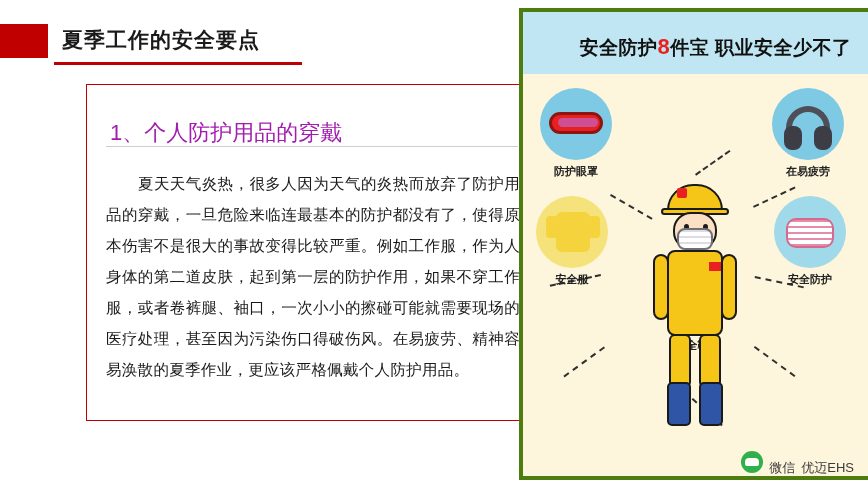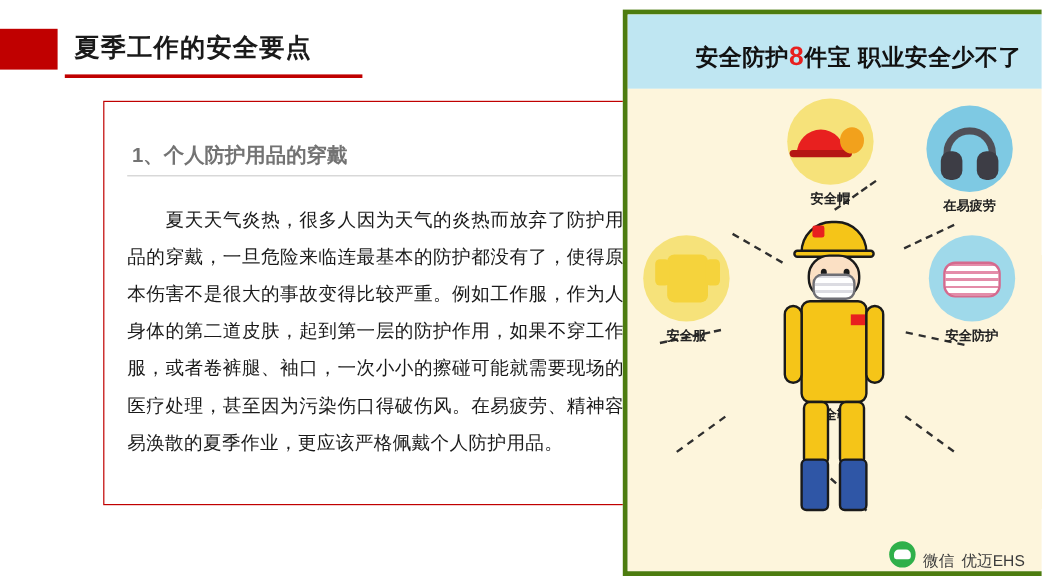--- a/index.html
+++ b/index.html
@@ -29,21 +29,21 @@
     background:#c00000;
   }
   .content-box{
     position:absolute;left:86px;top:84px;width:440px;height:337px;
     border:1px solid #c00000;
     background:transparent;
     box-sizing:border-box;
   }
   .sub-heading{
     position:absolute;left:110px;top:118px;
-    font-size:17px;font-weight:bold;color:#737373;
+    font-size:22px;font-weight:normal;color:#a21caf;
     white-space:nowrap;
   }
   .sub-underline{
     position:absolute;left:106px;top:146px;width:412px;height:1px;
     background:#cfcfcf;
   }
   .body-text{
     position:absolute;left:106px;top:168px;width:414px;
     font-size:15.5px;line-height:31px;color:#1a1a1a;
     text-align:justify;
@@ -265,28 +265,27 @@
       <div class="dash" style="left:88px;top:58px;width:48px;transform:rotate(30deg);"></div>
       <div class="dash" style="left:172px;top:38px;width:42px;transform:rotate(-35deg);"></div>
       <div class="dash" style="left:230px;top:70px;width:46px;transform:rotate(-25deg);"></div>
       <div class="dash" style="left:232px;top:140px;width:50px;transform:rotate(12deg);"></div>
       <div class="dash" style="left:78px;top:140px;width:52px;transform:rotate(168deg);"></div>
       <div class="dash" style="left:232px;top:210px;width:50px;transform:rotate(36deg);"></div>
       <div class="dash" style="left:82px;top:212px;width:50px;transform:rotate(144deg);"></div>
       <div class="dash" style="left:170px;top:262px;width:40px;transform:rotate(42deg);"></div>
     </div>
 
-
-    <div class="item" style="left:130px;top:8px;">
-      <div class="circle c-yellow">
-          <span class="helmet"></span>
-          <span class="helmet-ear"></span>
+    <div class="item" style="left:14px;top:14px;">
+      <div class="circle c-blue">
+          <span class="goggles"></span>
         </div>
-      <div class="item-label">安全帽</div>
-    </div>
+      <div class="item-label">防护眼罩</div>
+    </div>
+
 
     <div class="item" style="left:246px;top:14px;">
       <div class="circle c-blue">
           <span class="earmuff-band"></span>
           <span class="earmuff-cup l"></span>
           <span class="earmuff-cup r"></span>
         </div>
       <div class="item-label">在易疲劳</div>
     </div>
 

